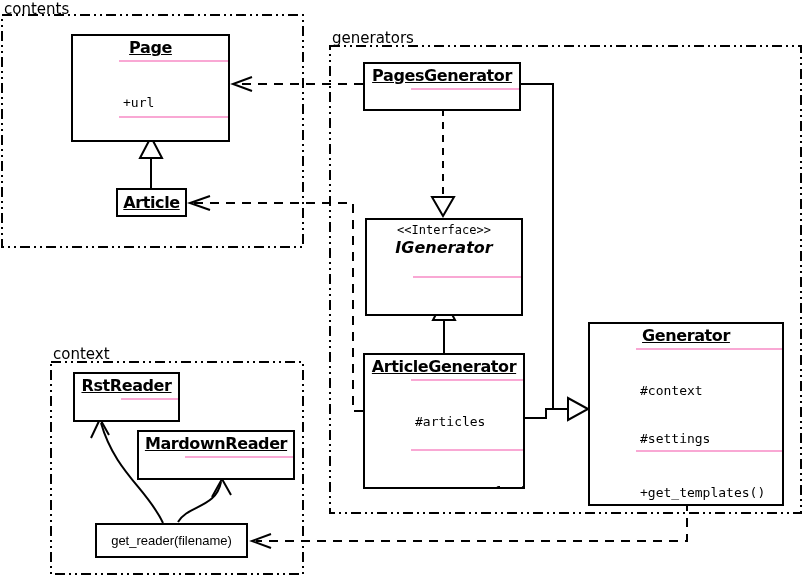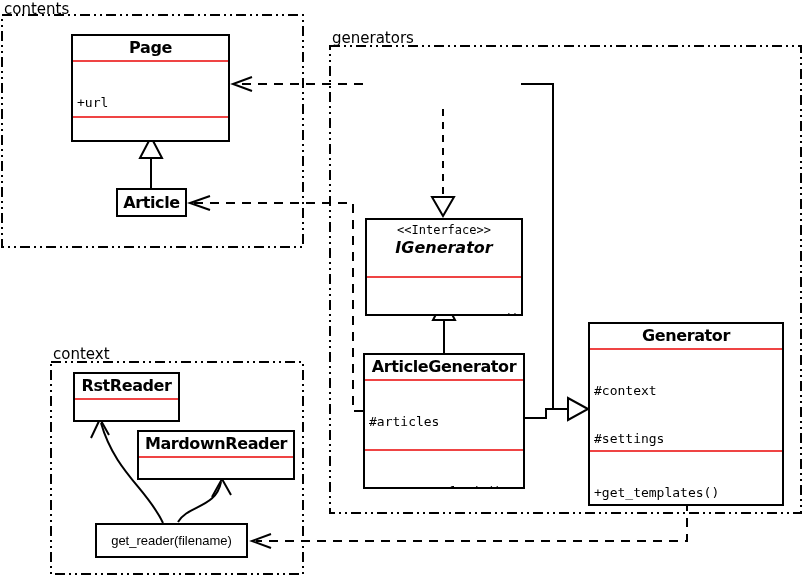--- a/index.html
+++ b/index.html
@@ -9,25 +9,25 @@
   }
   .layer{position:absolute;left:0;top:0;}
   .pkg-label{
     position:absolute;font-size:15px;line-height:16px;color:#000;
     font-family:"DejaVu Sans",sans-serif;
   }
   .uml{
     position:absolute;background:#ffffff;border:2px solid #000;
     box-sizing:border-box;z-index:2;
   }
-  .c + .c{border-top:2px solid #ef4444;}
+  .c + .c{border-top:2px solid #f9a8d4;margin-left:46px;}
   .title{
     font-family:"DejaVu Sans",sans-serif;font-weight:bold;font-size:16px;
     letter-spacing:-0.4px;text-align:center;height:24px;line-height:24px;
-    white-space:nowrap;overflow:hidden;
+    white-space:nowrap;overflow:hidden;text-decoration:underline;
   }
   .title.tall{height:25px;line-height:25px;}
   .stereo{
     font-family:"DejaVu Sans Mono",monospace;font-weight:normal;font-size:12px;
     text-align:center;line-height:15px;padding-top:3px;
   }
   .iname{
     font-family:"DejaVu Sans",sans-serif;font-weight:bold;font-size:16px;
     text-align:center;line-height:20px;font-style:italic;
   }
@@ -97,20 +97,26 @@
     </div>
     <div class="c rows" style="height:20px">
       
     </div>
   </div>
 
   <div class="uml" style="left:116px;top:188px;width:71px">
     <div class="c title tall">Article</div>
   </div>
 
+  <div class="uml" style="left:363px;top:62px;width:158px">
+    <div class="c title">PagesGenerator</div>
+    <div class="c rows" style="height:17px">
+      
+    </div>
+  </div>
 
   <div class="uml" style="left:365px;top:218px;width:158px">
     <div class="c" style="height:56px">
       <div class="stereo">&lt;&lt;Interface&gt;&gt;</div>
       <div class="iname">IGenerator</div>
     </div>
     <div class="c rows" style="height:34px">
       <div>+generate_context()</div>
       
     </div>

